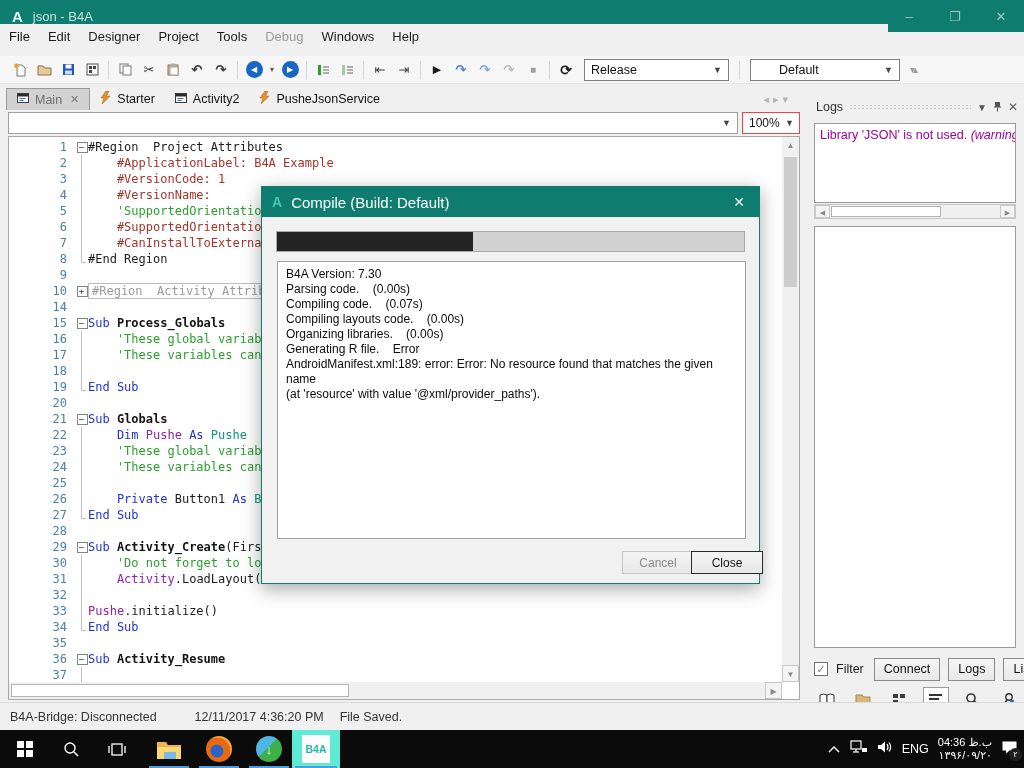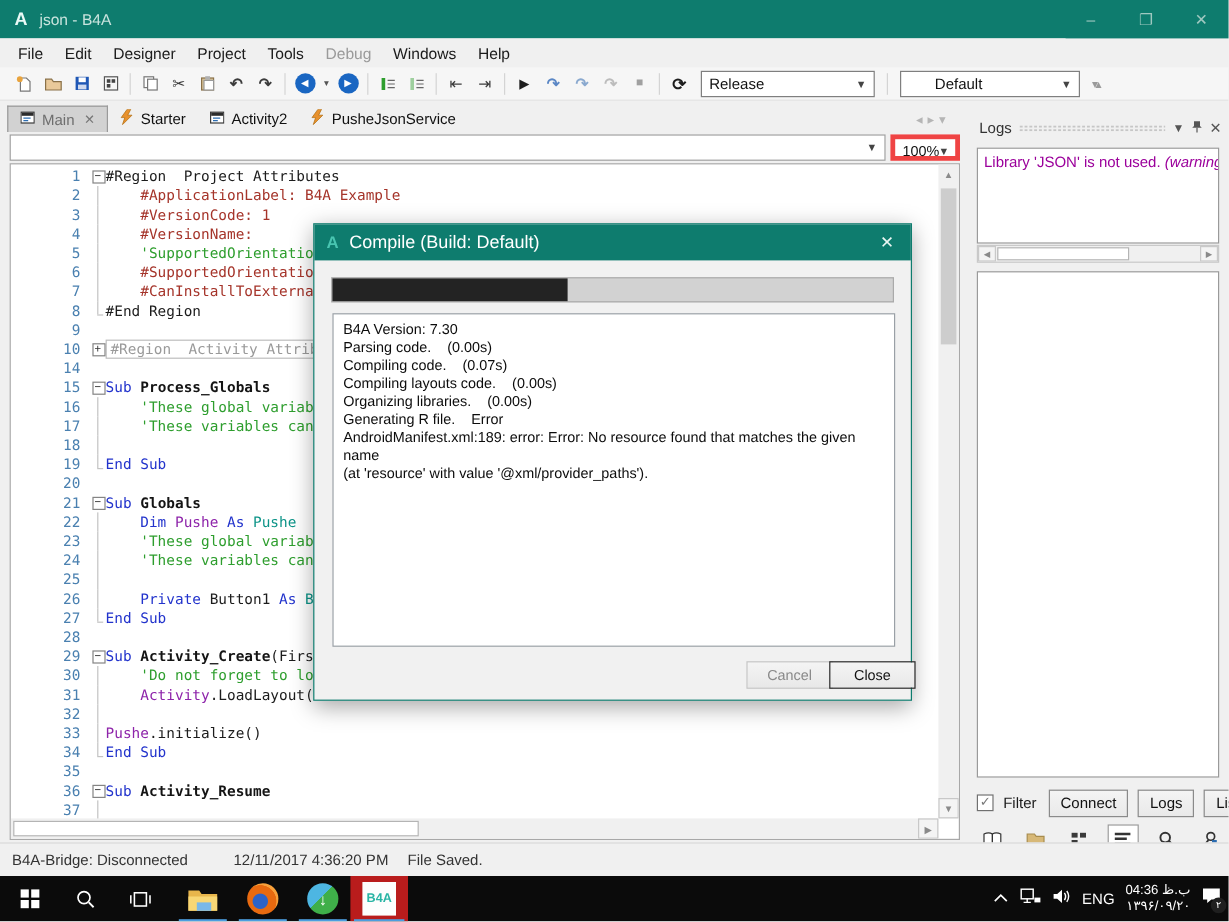--- a/index.html
+++ b/index.html
@@ -8,21 +8,21 @@
   .app { position:absolute; inset:0; width:1024px; height:768px; background:#f0f0f0; overflow:hidden; }
 
   
   .titlebar { position:absolute; left:0; top:0; width:1024px; height:32px; background:#0E7C6E; display:flex; align-items:center; }
   .titlebar .logo { margin-left:12px; color:#eafaf6; font-weight:bold; font-size:15px; }
   .titlebar .title { margin-left:10px; color:#c9e4de; font-size:13px; }
   .win-btns { position:absolute; right:0; top:0; height:32px; display:flex; }
   .win-btn { width:46px; height:32px; display:flex; align-items:center; justify-content:center; color:#9fc8c0; font-size:13px; }
 
   
-  .menubar { position:absolute; left:0; top:32px; width:888px; height:24px; background:#f0f0f0; display:flex; align-items:center; padding-left:6px; }
+  .menubar { position:absolute; left:0; top:24px; width:888px; height:24px; background:#f0f0f0; display:flex; align-items:center; padding-left:0; }
   .menu-item { padding:3px 9px; font-size:13px; color:#1b1b1b; }
   .menu-item.disabled { color:#9a9a9a; }
 
   
   .toolbar { position:absolute; left:0; top:56px; width:1024px; height:28px; background:#f6f6f6; display:flex; align-items:center; padding-left:8px; border-bottom:1px solid #e3e3e3; }
   .tbi { width:24px; height:22px; display:flex; align-items:center; justify-content:center; font-size:13px; color:#3c3c3c; }
   .tbsep { width:1px; height:18px; background:#d4d4d4; margin:0 4px; }
   .combo { height:22px; background:#fff; border:1px solid #7f7f7f; display:flex; align-items:center; font-size:12.5px; padding-left:6px; position:relative; margin:0 6px; color:#111; }
   .combo .caret { position:absolute; right:6px; color:#444; font-size:9px; }
   .combo.release { width:145px; } .combo.default { width:150px;padding-left:28px; }
@@ -32,21 +32,21 @@
   .tabstrip { position:absolute; left:0; top:86px; width:800px; height:24px; display:flex; align-items:flex-end; padding-left:6px; }
   .tab { height:22px; display:flex; align-items:center; gap:6px; padding:0 10px; font-size:12.5px; color:#111; }
   .tab.active { background:#d2d2d2; border:1px solid #9a9a9a; border-bottom:none; color:#6e6e6e; }
   .tab .close { color:#777; font-size:11px; margin-left:2px; }
   .tab-scroll { position:absolute; right:8px; bottom:4px; color:#b5b5b5; font-size:11px; letter-spacing:4px; }
 
   
   .navrow { position:absolute; left:8px; top:112px; width:792px; height:22px; display:flex; }
   .nav-combo { flex:1; background:#fff; border:1px solid #9f9f9f; position:relative; }
   .nav-combo .caret { position:absolute; right:6px; top:5px; color:#444; font-size:9px; }
-  .zoom-combo { width:58px; margin-left:4px; background:#fff; border:4px solid #ef4444; position:relative; font-size:12px; padding:3px 0 0 6px; color:#111; }
+  .zoom-combo { width:58px; margin-left:4px; background:#fff; border:1px solid #ef4444; position:relative; font-size:12px; padding:3px 0 0 6px; color:#111; }
   .zoom-combo .caret { position:absolute; right:5px; top:5px; color:#444; font-size:9px; }
 
   
   .editor { position:absolute; left:8px; top:136px; width:792px; height:564px; background:#fff; border:1px solid #a8a8a8; overflow:hidden; }
   .code-lines { position:absolute; left:0; top:2px; right:17px; font-family:"DejaVu Sans Mono", monospace; font-size:12px; }
   .code-row { display:flex; height:16px; line-height:16px; white-space:pre; }
   .ln { flex:0 0 66px; text-align:right; padding-right:8px; color:#4a80b0; }
   .fold { flex:0 0 13px; position:relative; height:16px; }
   .fm::before,.fp::before { content:""; position:absolute; left:2px; top:3px; width:9px; height:9px; border:1px solid #848484; background:#fff; }
   .fm::after { content:"\2212"; } .fp::after { content:"+"; }
@@ -100,21 +100,21 @@
   .pic.sel { background:#fff; border:1px solid #9a9a9a; }
   .pdot { color:#9a9a9a; font-size:8px; margin:6px 2px 0 0; }
 
   
   .statusbar { position:absolute; left:0; top:702px; width:1024px; height:28px; background:#f0f0f0; border-top:1px solid #dadada; display:flex; align-items:center; font-size:12.5px; color:#333; }
   .statusbar .s1 { margin-left:10px; } .statusbar .s2 { margin-left:38px; } .statusbar .s3 { margin-left:16px; }
 
   
   .taskbar { position:absolute; left:0; top:730px; width:1024px; height:38px; background:#0b0b0b; }
   .tslot { position:absolute; top:0; width:46px; height:38px; display:flex; align-items:center; justify-content:center; }
-  .tslot.active { background:#b91c1c;text-align:center; }
+  .tslot.active { background:#5eead4;text-align:center; }
   .underline { position:absolute; bottom:0; left:3px; right:3px; height:2px; background:#4c9ee0; }
   .ffox { width:26px; height:26px; border-radius:50%; background:radial-gradient(circle at 42% 58%, #2c63c8 0 28%, #e86a10 32% 62%, #f9a13a 64% 100%); }
   .idm { width:26px; height:26px; border-radius:50%; background:linear-gradient(135deg,#4db6e2 0 45%,#3faf49 45% 100%); color:#fff; font-size:13px; font-weight:bold; display:flex; align-items:center; justify-content:center; }
   .b4atile { width:28px; height:28px; background:#fdfdfd; color:#2ab5a5; font-size:10.5px; font-weight:bold; display:flex; align-items:center; justify-content:center; }
   .tray { position:absolute; right:6px; top:0; height:38px; display:flex; align-items:center; gap:9px; }
   .tray .eng { color:#fff; font-size:12.5px; }
   .clock { color:#fff; font-size:11px; text-align:right; line-height:13px; }
   .badge { position:absolute; right:-4px; bottom:-2px; width:13px; height:13px; border-radius:50%; background:#1f1f1f; color:#fff; font-size:8px; line-height:13px; text-align:center; }
 </style>
 </head>

